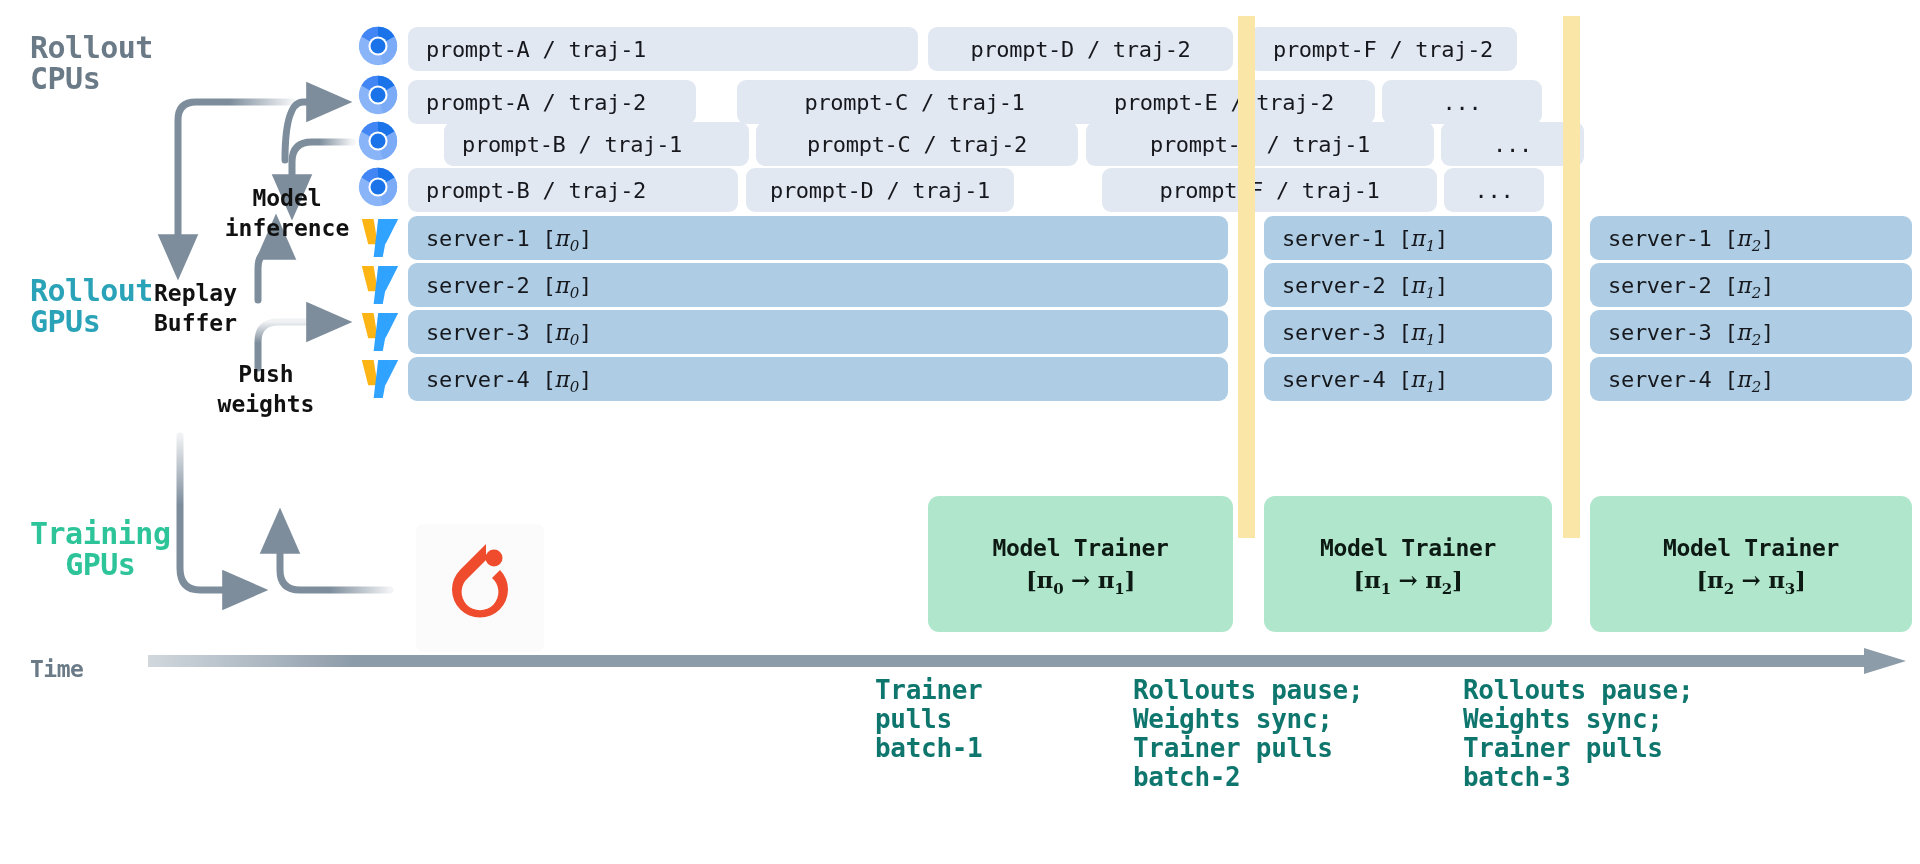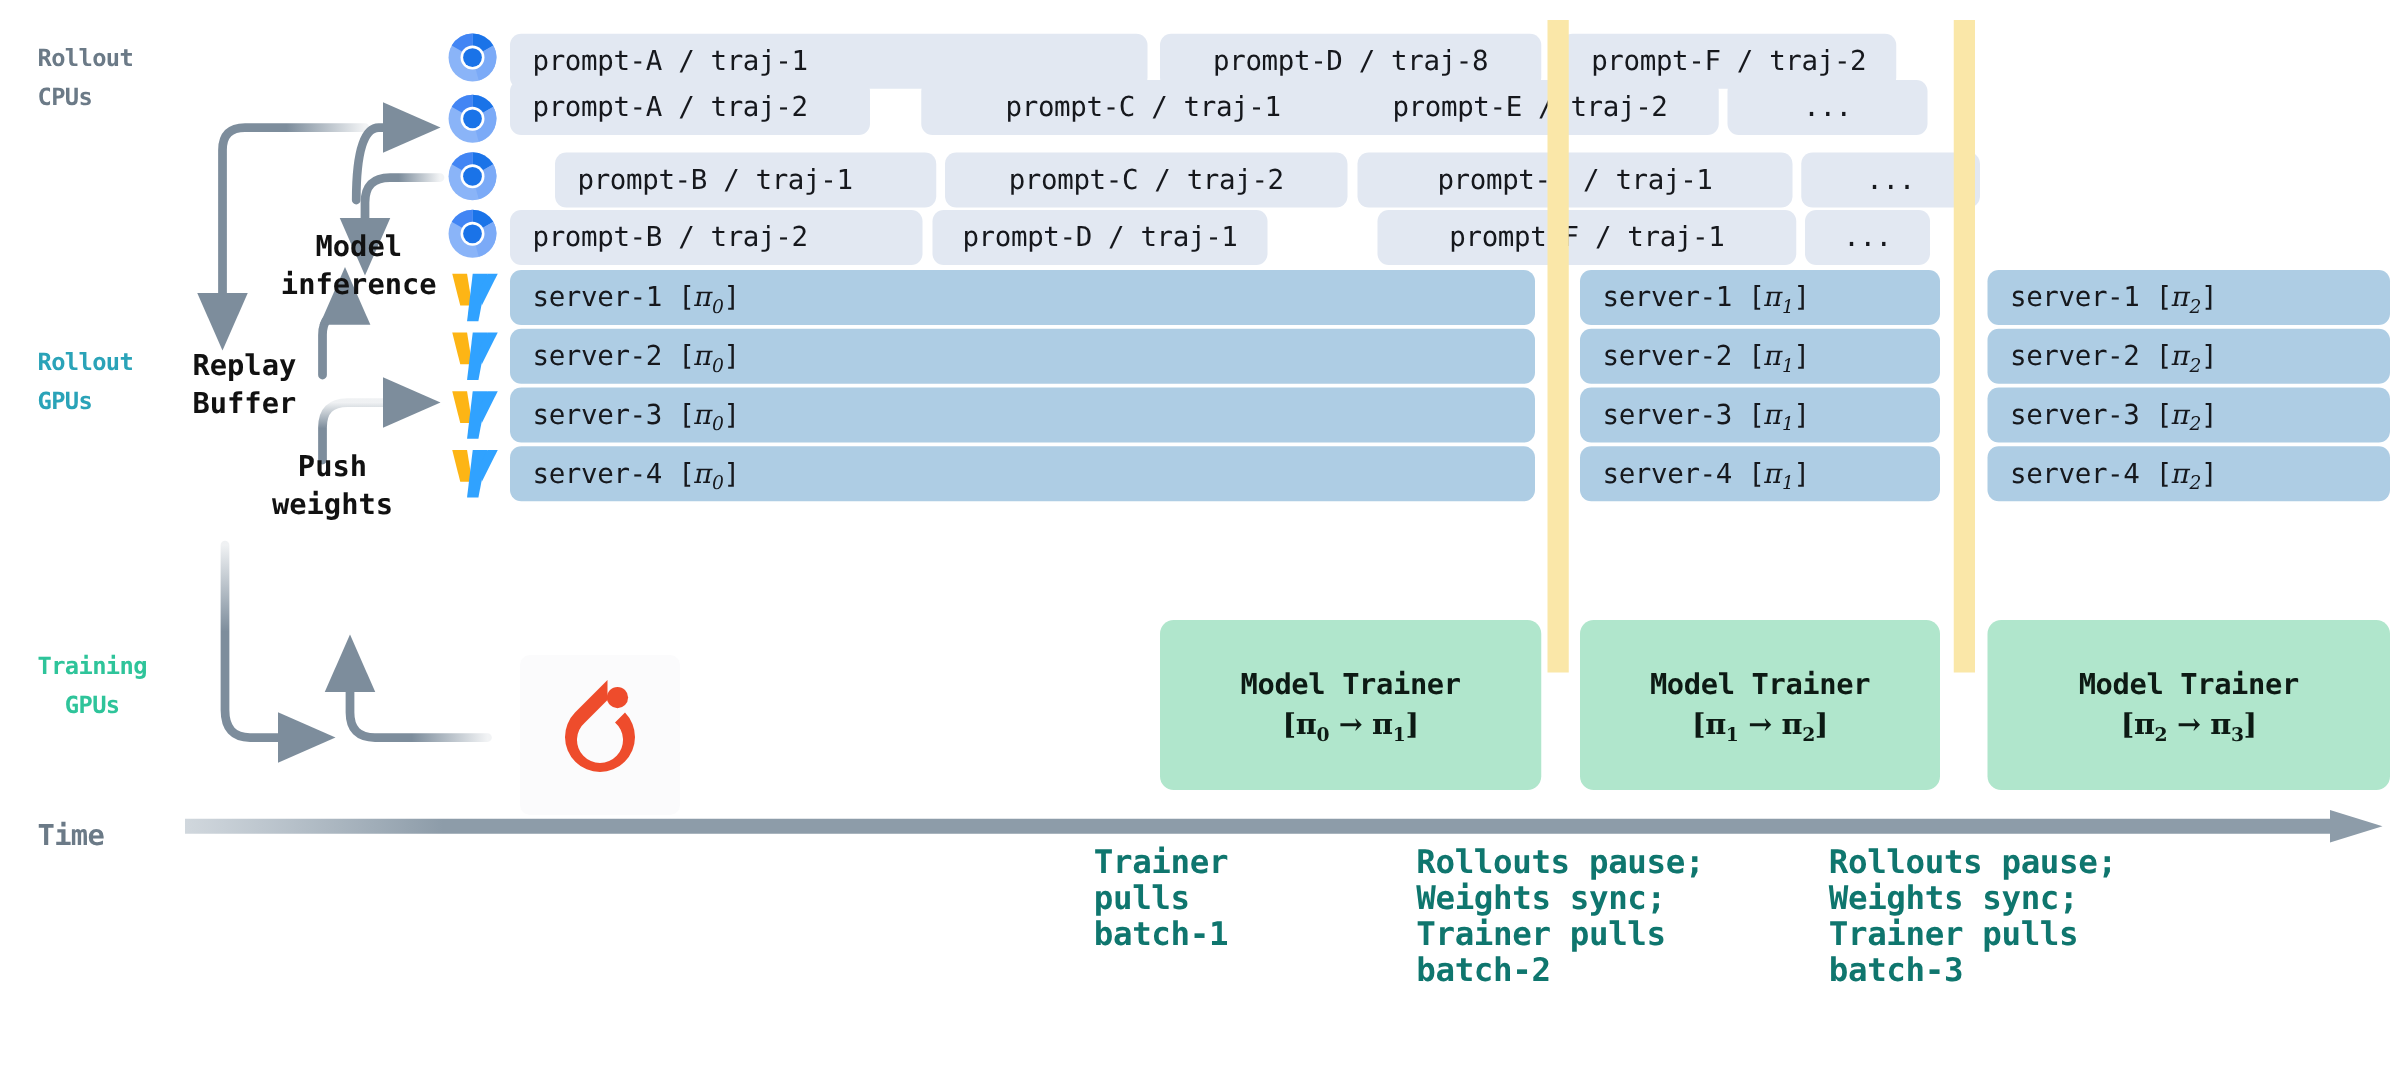--- a/index.html
+++ b/index.html
@@ -4,21 +4,21 @@
 <style>
   html,body{margin:0;padding:0;background:#fff;}
   body{
     font-family:"DejaVu Sans Mono","Liberation Mono",monospace;
     width:1920px;height:864px;position:relative;overflow:hidden;
   }
   .stage{position:absolute;left:0;top:0;width:1920px;height:864px;}
 
   
   .lane-label{
-    position:absolute;font-weight:bold;font-size:19px;line-height:31px;
+    position:absolute;font-weight:bold;font-size:30px;line-height:31px;
     letter-spacing:-0.5px;white-space:pre-line;
   }
   #lane-cpus{left:30px;top:32px;color:#6b7a87;}
   #lane-rgpus{left:30px;top:275px;color:#2aa3b8;}
   #lane-tgpus{left:30px;top:518px;color:#2ec49a;text-align:center;}
 
   
   .anno{
     position:absolute;font-weight:bold;font-size:23px;line-height:30px;
     color:#111;white-space:pre-line;text-align:center;
@@ -145,34 +145,34 @@
     <circle cx="24" cy="24" r="23" fill="#8ab4f8"></circle>
     <path d="M24 1 A23 23 0 0 1 44 12.5 L24 24 z" fill="#1a73e8"></path>
     <path d="M44 12.5 A23 23 0 0 1 30 46 L24 24 z" fill="#7baaf7"></path>
     <path d="M4 12.5 A23 23 0 0 1 24 1 L24 24 z" fill="#4285f4"></path>
     <circle cx="24" cy="24" r="11.5" fill="#fff"></circle>
     <circle cx="24" cy="24" r="9" fill="#1a73e8"></circle>
   </svg>
       </div>
       <div class="track" style="left: 0px; top: 27px; width: 1920px;">
         <div class="seg cpu" style="left: 408px; width: 510px;">prompt-A / traj-1</div>
-        <div class="seg cpu ctr" style="left: 928px; width: 305px;">prompt-D / traj-8</div>
+        <div class="seg cpu ctr" style="left: 928px; width: 305px;">prompt-D / traj-2</div>
         <div class="seg cpu ctr" style="left: 1249px; width: 268px;">prompt-F / traj-2</div>
       </div>
       <div class="icon-slot" style="left: 358px; top: 75px;">
         <svg class="chrome-icon" viewBox="0 0 48 48">
     <circle cx="24" cy="24" r="23" fill="#8ab4f8"></circle>
     <path d="M24 1 A23 23 0 0 1 44 12.5 L24 24 z" fill="#1a73e8"></path>
     <path d="M44 12.5 A23 23 0 0 1 30 46 L24 24 z" fill="#7baaf7"></path>
     <path d="M4 12.5 A23 23 0 0 1 24 1 L24 24 z" fill="#4285f4"></path>
     <circle cx="24" cy="24" r="11.5" fill="#fff"></circle>
     <circle cx="24" cy="24" r="9" fill="#1a73e8"></circle>
   </svg>
       </div>
-      <div class="track" style="left: 0px; top: 64px; width: 1920px;">
+      <div class="track" style="left: 0px; top: 80px; width: 1920px;">
         <div class="seg cpu" style="left: 408px; width: 288px;">prompt-A / traj-2</div>
         <div class="seg cpu ctr" style="left: 703px; width: 355px; margin-left: 34px;">prompt-C / traj-1</div>
         <div class="seg cpu ctr" style="left: 1073px; width: 302px;">prompt-E / traj-2</div>
         <div class="seg cpu ctr" style="left: 1382px; width: 160px;">...</div>
       </div>
       <div class="icon-slot" style="left: 358px; top: 121px;">
         <svg class="chrome-icon" viewBox="0 0 48 48">
     <circle cx="24" cy="24" r="23" fill="#8ab4f8"></circle>
     <path d="M24 1 A23 23 0 0 1 44 12.5 L24 24 z" fill="#1a73e8"></path>
     <path d="M44 12.5 A23 23 0 0 1 30 46 L24 24 z" fill="#7baaf7"></path>

